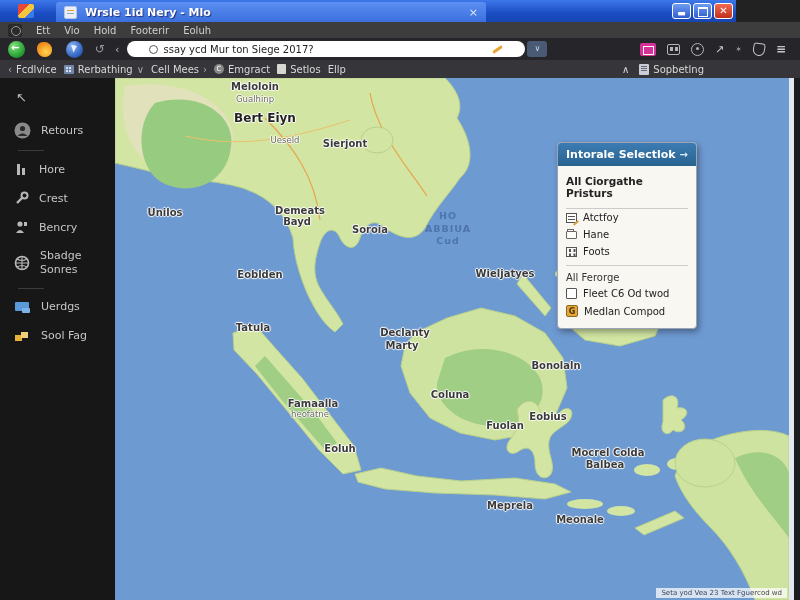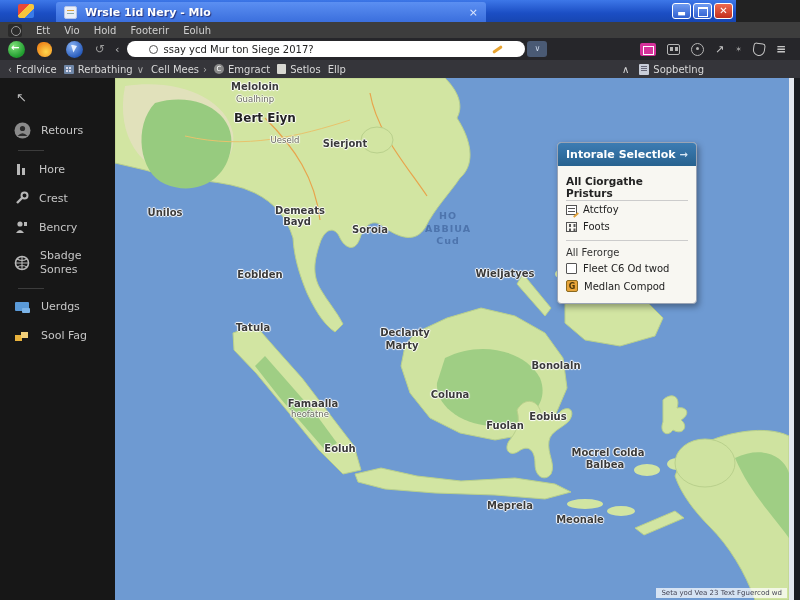--- a/index.html
+++ b/index.html
@@ -101,21 +101,21 @@
   .maplabel.sea { font-size:9.5px; color:#4d74ad; font-weight:bold; text-shadow:none; letter-spacing:1px; }
 
   
   .panel { position:absolute; left:442px; top:64px; width:140px; z-index:5;
     background:#f8f7f2; border:1px solid #9aa4b5; border-radius:4px;
     box-shadow:2px 3px 6px rgba(0,0,0,.35); font-size:10px; color:#222; }
   .panel-head { height:23px; background:linear-gradient(#3c7cb3,#28628f); border-radius:3px 3px 0 0;
     color:#fff; font-weight:bold; font-size:11px; display:flex; align-items:center; padding:0 8px; }
   .panel-head .arr { margin-left:auto; font-size:10px; color:#dbe8f5; }
   .panel-body { padding:6px 8px 8px; }
-  .p-title { font-weight:bold; font-size:10.5px; padding:3px 0 1px; border-bottom:1px solid #ccc; }
+  .p-title { font-weight:bold; font-size:10.5px; padding:3px 0 9px; border-bottom:1px solid #ccc; }
   .p-sub { color:#333; padding:6px 0 2px; border-top:1px solid #ccc; margin-top:5px; }
   .p-item { display:flex; align-items:center; gap:6px; padding:3px 0; }
   .pi-table { width:11px; height:10px; border:1.2px solid #555; position:relative; background:#fff; }
   .pi-table:before { content:""; position:absolute; left:1px; top:2px; width:7px; height:1px; background:#555; box-shadow:0 3px 0 #555; }
   .pi-table:after { content:""; position:absolute; right:-3px; bottom:-2px; width:6px; height:2px; background:#e0a23c; transform:rotate(-40deg); }
   .pi-folder { width:11px; height:8px; border:1.2px solid #666; border-radius:1px; position:relative; background:#fdfdf8; }
   .pi-folder:before { content:""; position:absolute; left:0; top:-3px; width:5px; height:2px; border:1.2px solid #666; border-bottom:none; border-radius:1px 1px 0 0; }
   .pi-grid { width:11px; height:10px; border:1.2px solid #555; position:relative; }
   .pi-grid:before { content:""; position:absolute; left:1.5px; top:1.5px; width:2.5px; height:2.5px; background:#555; box-shadow:4.5px 0 0 #555,0 4.5px 0 #555,4.5px 4.5px 0 #555; }
   .pi-check { width:11px; height:11px; border:1.4px solid #555; border-radius:1px; background:#fff; }
@@ -352,20 +352,24 @@
           <span>Intorale Selectlok</span>
           <span class="arr">→</span>
         </div>
         <div class="panel-body">
           <div class="p-title">All Ciorgathe Pristurs</div>
           <div class="p-item">
             <div class="pi-table"></div>
             <span>Atctfoy</span>
           </div>
           <div class="p-item">
+            <div class="pi-folder"></div>
+            <span>Hane</span>
+          </div>
+          <div class="p-item">
             <div class="pi-grid"></div>
             <span>Foots</span>
           </div>
           <div class="p-sub">All Ferorge</div>
           <div class="p-item">
             <div class="pi-check"></div>
             <span>Fleet C6 Od twod</span>
           </div>
           <div class="p-item">
             <div class="pi-media">G</div>

